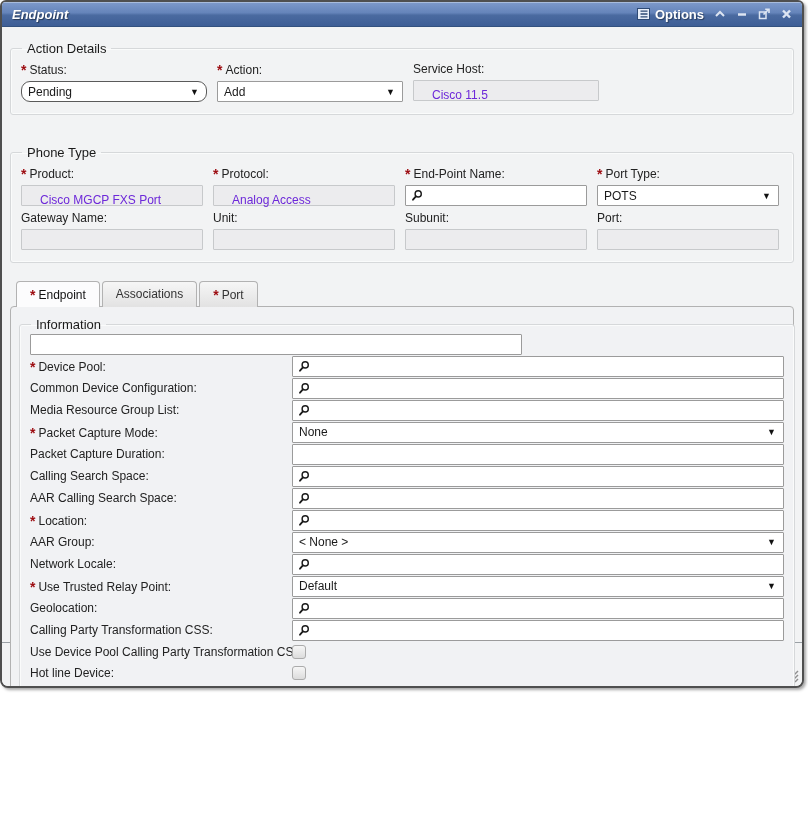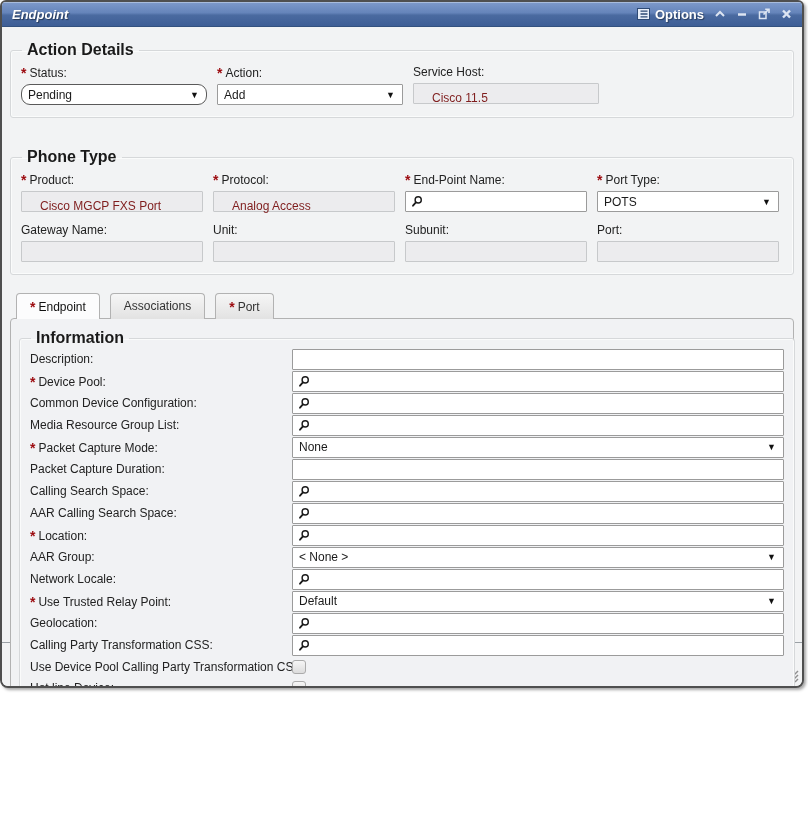--- a/index.html
+++ b/index.html
@@ -22,48 +22,48 @@
   .title { color:#fff; font-size:13px; font-weight:bold; font-style:italic; text-shadow:1px 1px 1px rgba(0,0,0,.45); }
   .tb-right { margin-left:auto; display:flex; align-items:center; gap:10px; }
   .options { display:flex; align-items:center; gap:5px; color:#fff; font-size:13px; font-weight:bold; text-shadow:1px 1px 1px rgba(0,0,0,.4); cursor:pointer; }
   .tb-ic { display:block; cursor:pointer; }
 
   
   .fs {
     border:1px solid #d6d8da; border-radius:3px; margin:0 8px; padding:1px 10px 12px;
     box-shadow:inset 0 0 0 1px #fafbfb;
   }
-  .fs legend { font-size:16px; font-weight:bold; color:#1a1a1a; padding:0 5px; margin-left:1px; }
+  .fs legend { font-size:13px; font-weight:normal; color:#1a1a1a; padding:0 5px; margin-left:1px; }
   #fs-action { margin-top:14px; }
   #fs-phone  { margin-top:30px; }
 
   .cols { display:flex; gap:10px; }
   #fs-action .fcol { width:186px; }
   #fs-phone  .fcol { width:182px; }
   .flabel { font-size:12px; color:#222; margin:5px 0 4px; white-space:nowrap; }
 
   .req { color:#9c0b10; font-weight:bold; font-size:14px; line-height:1; margin-right:3px; position:relative; top:1px; }
 
   
   .ctl { height:21px; background:#fff; border:1px solid #9b9b9b; border-radius:1px; display:flex; align-items:center; font-size:12px; color:#1a1a1a; width:100%; }
   .ctl.select { cursor:pointer; }
   .ctl.select .val { padding-left:6px; }
   .ctl .arrow { margin-left:auto; padding-right:7px; font-size:9px; color:#111; }
   .ctl.select.focused { border-color:#5a5a5a;border-radius:9px; }
   .ctl.readonly { background:#ececee; border-color:#c7c9cb; }
-  .ctl.readonly .val { padding-left:18px; color:#7f1d1d;margin-top:8px; }
+  .ctl.readonly .val { padding-left:18px; color:#6d28d9;margin-top:8px; }
   .ctl.search .mag { margin-left:5px; }
   .checkbox {
     width:14px; height:14px; border:1px solid #ababab; border-radius:3px;
     background:linear-gradient(#f6f6f6,#dcdcdc); cursor:pointer;
   }
 
   
   .tabwrap { margin:18px 8px 0; }
-  .tabbar { display:flex; gap:10px; padding-left:6px; position:relative; z-index:2; }
+  .tabbar { display:flex; gap:2px; padding-left:6px; position:relative; z-index:2; }
   .tab {
     padding:5px 13px 4px; font-size:12px; color:#333; cursor:pointer;
     border:1px solid #b2b2b2; border-bottom:none; border-radius:4px 4px 0 0;
     background:linear-gradient(#f6f6f6,#e2e2e2); margin-bottom:-1px; white-space:nowrap;
   }
   .tab.active { background:#fcfcfd; padding-bottom:5px; color:#111; }
   .tabpanel {
     border:1px solid #b2b2b2; border-radius:4px; background:#f1f2f4;
     height:440px; position:relative; z-index:1;
   }
@@ -173,21 +173,21 @@
           </div>
         </div>
         <div class="fcol">
           <div class="flabel"><span class="req">*</span><span>Port Type:</span></div>
           <div class="ctl select">
             <span class="val">POTS</span>
             <span class="arrow">▼</span>
           </div>
         </div>
       </div>
-    <div class="cols" id="phone-row2" style="margin-top:6px;">
+    <div class="cols" id="phone-row2" style="">
         <div class="fcol">
           <div class="flabel"><span>Gateway Name:</span></div>
           <div class="ctl readonly">
             <span class="val"></span>
           </div>
         </div>
         <div class="fcol">
           <div class="flabel"><span>Unit:</span></div>
           <div class="ctl readonly">
             <span class="val"></span>
@@ -212,21 +212,20 @@
     <div class="tabbar" id="tabbar">
         <div class="tab active"><span class="req">*</span><span>Endpoint</span></div>
         <div class="tab"><span>Associations</span></div>
         <div class="tab"><span class="req">*</span><span>Port</span></div>
       </div>
     <div class="tabpanel">
       <fieldset class="fs info">
         <legend>Information</legend>
         <div id="info-rows">
             <div class="inforow">
-              <div class="lbl"><span>Description:</span></div>
               <div class="cwrap">
                 <div class="ctl text"></div>
               </div>
             </div>
             <div class="inforow">
               <div class="lbl"><span class="req">*</span><span>Device Pool:</span></div>
               <div class="cwrap">
                 <div class="ctl search">
                   <svg class="mag" width="12" height="13" viewBox="0 0 12 13">
                     <circle cx="7.2" cy="4.9" r="3.1" fill="none" stroke="#1a1a1a" stroke-width="1.4"></circle>

